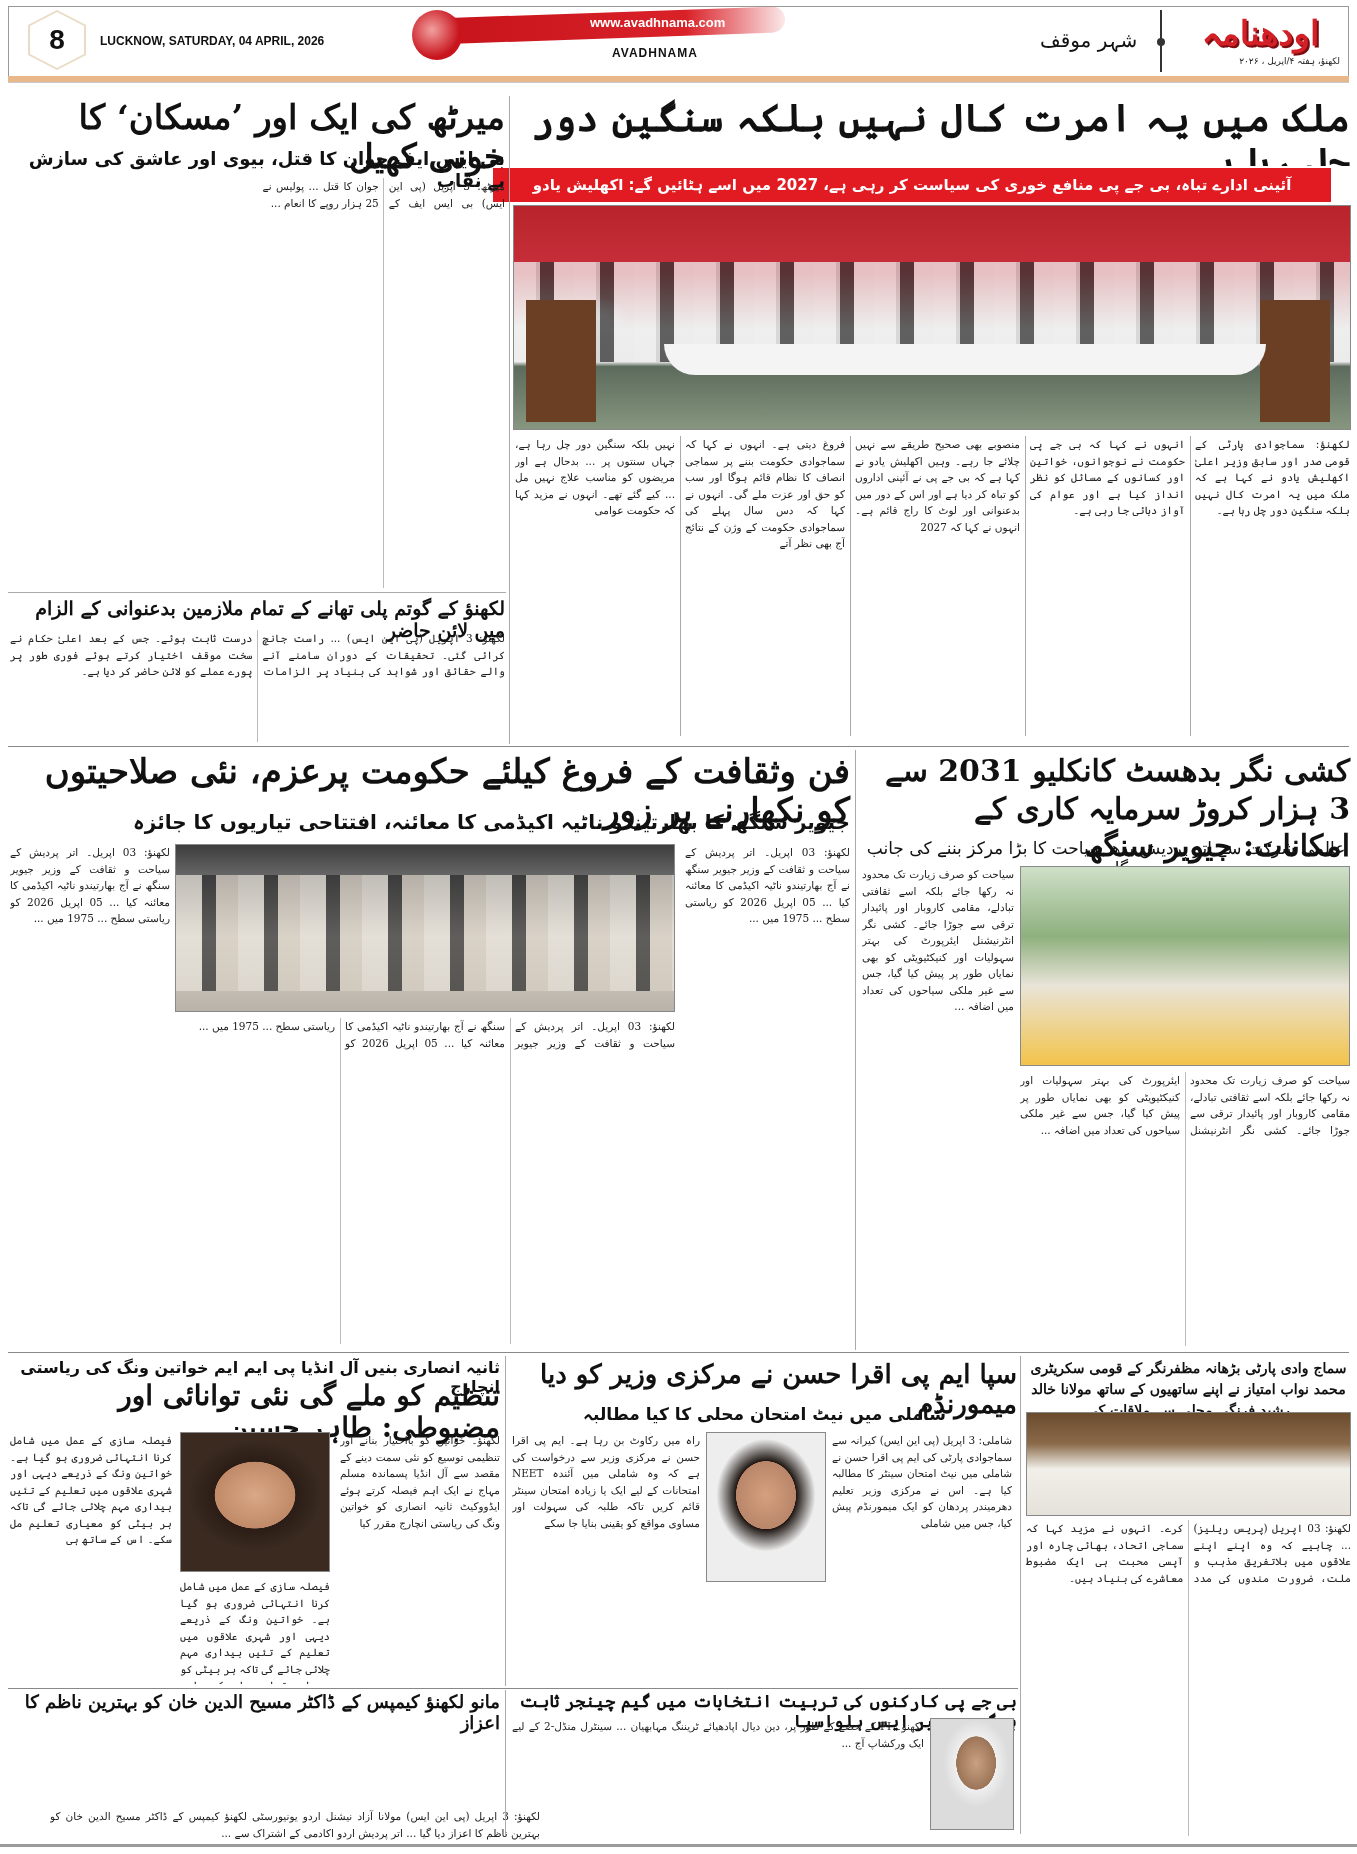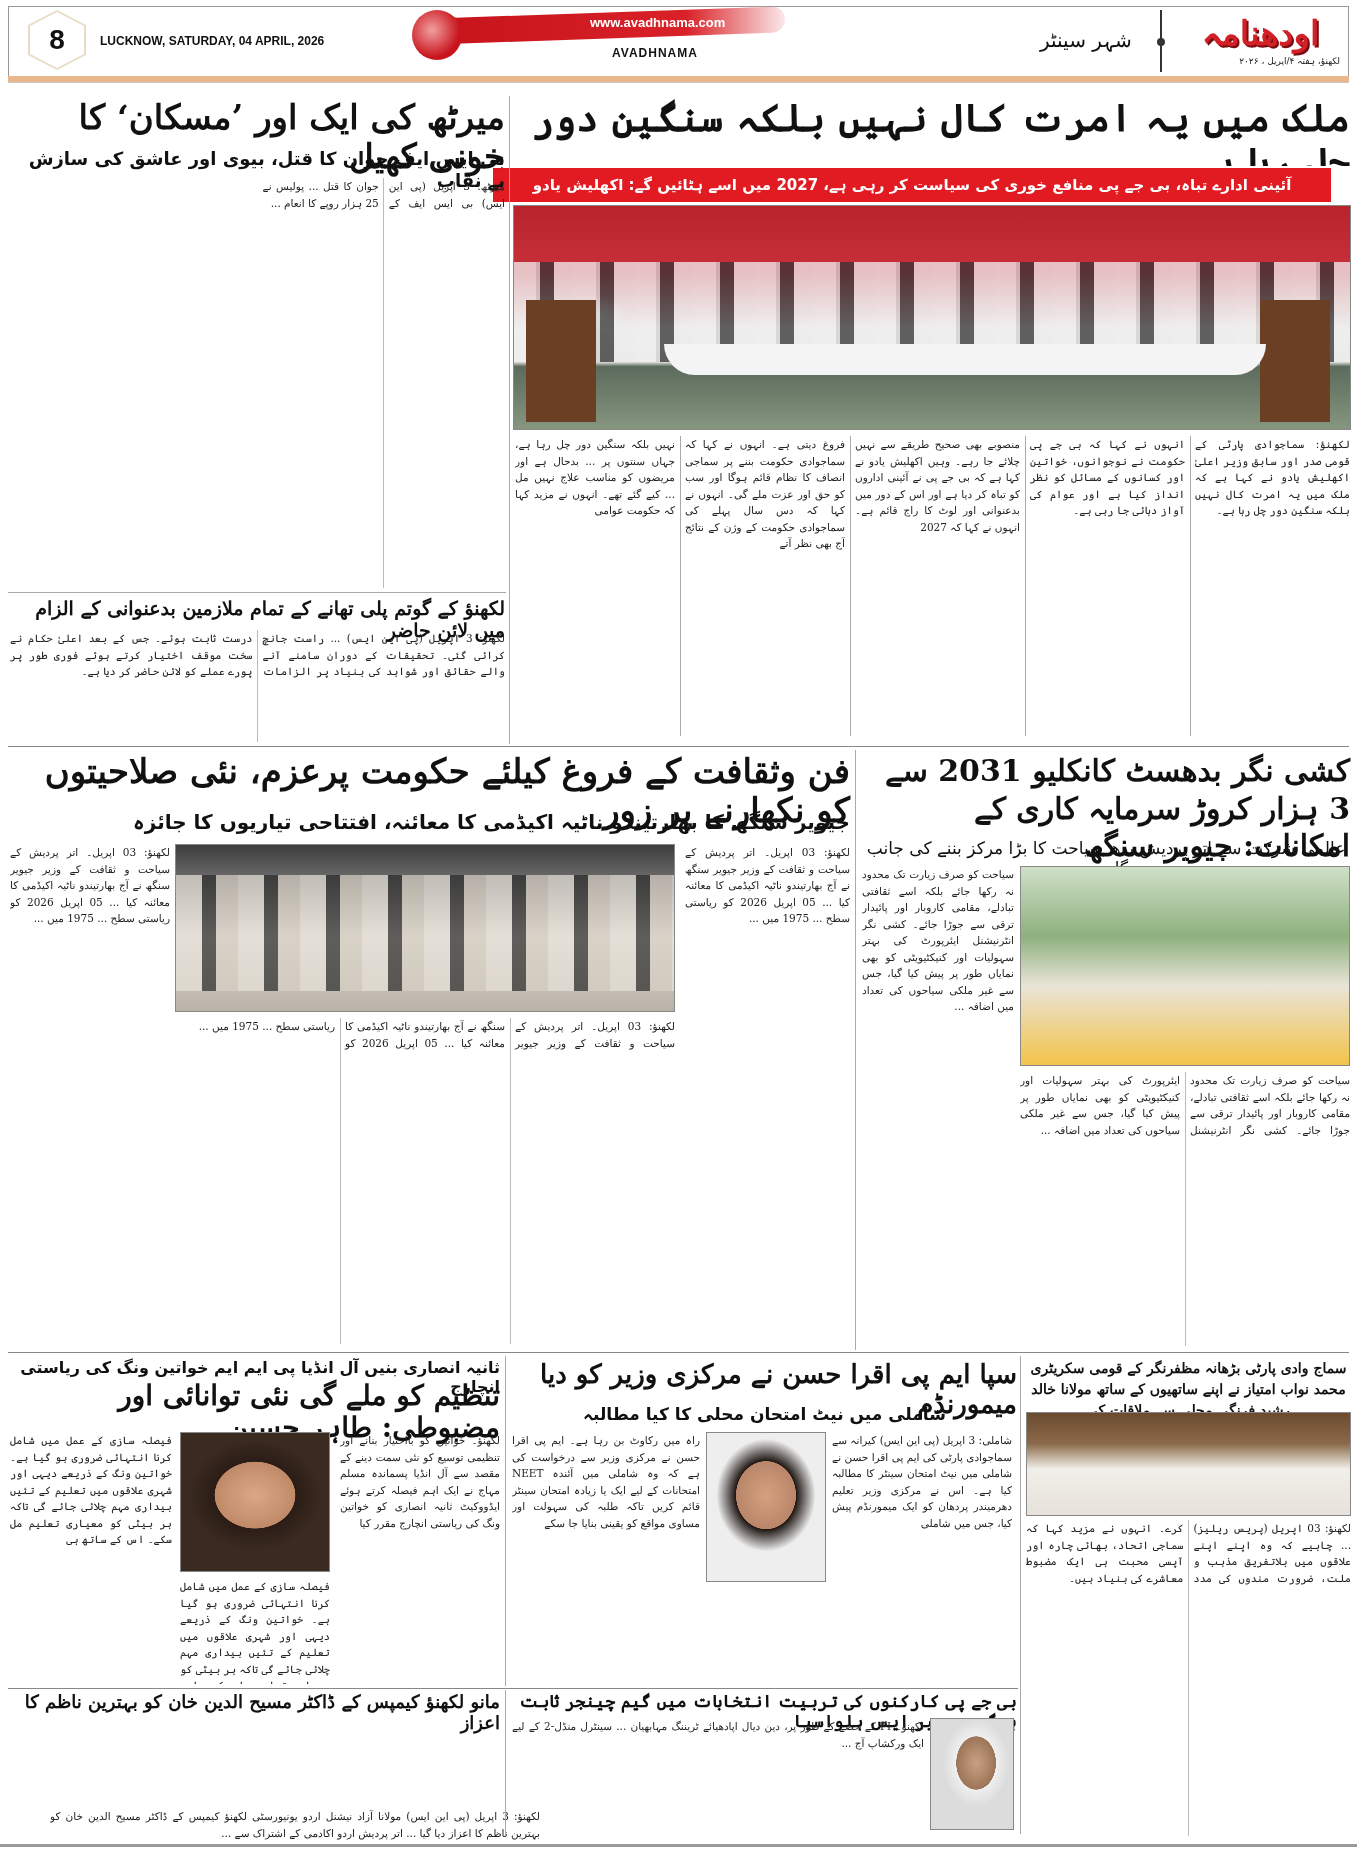--- a/index.html
+++ b/index.html
@@ -60,21 +60,21 @@
 <div class="abs mast-bar"></div>
 <div class="abs page-hex"></div>
 <div class="abs page-hex-inner">8</div>
 <div class="abs dateline">LUCKNOW, SATURDAY, 04 APRIL, 2026</div>
 
 <div class="abs ribbon-bg"></div>
 <div class="abs ribbon-logo"></div>
 <div class="abs ribbon-url">www.avadhnama.com</div>
 <div class="abs brand-name">AVADHNAMA</div>
 
-<div class="abs section-name rtl">شہر سینٹر</div>
+<div class="abs section-name rtl">شہر موقف</div>
 <div class="abs mast-divider"></div>
 <div class="abs mast-divider-dot"></div>
 <div class="abs urdu-logo">اودھنامہ</div>
 <div class="abs urdu-logo-date rtl">لکھنؤ، ہفتہ ۴/اپریل ، ۲۰۲۶</div>
 
 <div class="abs headline rtl" style="left:520px; top:96px; width:830px; height:70px; font-size:38px; overflow:hidden;">ملک میں یہ امرت کال نہیں بلکہ سنگین دور چل رہا ہے</div>
 <div class="abs red-strip rtl" style="left:493px; top:168px; width:838px; height:34px; font-size:15px;">آئینی ادارے تباہ، بی جے پی منافع خوری کی سیاست کر رہی ہے، 2027 میں اسے ہٹائیں گے: اکھلیش یادو</div>
 <div class="abs photo photo-sp" style="left:513px; top:205px; width:838px; height:225px;">
   <div class="crowd"></div>
   <div class="podium" style="left:12px;"></div>

